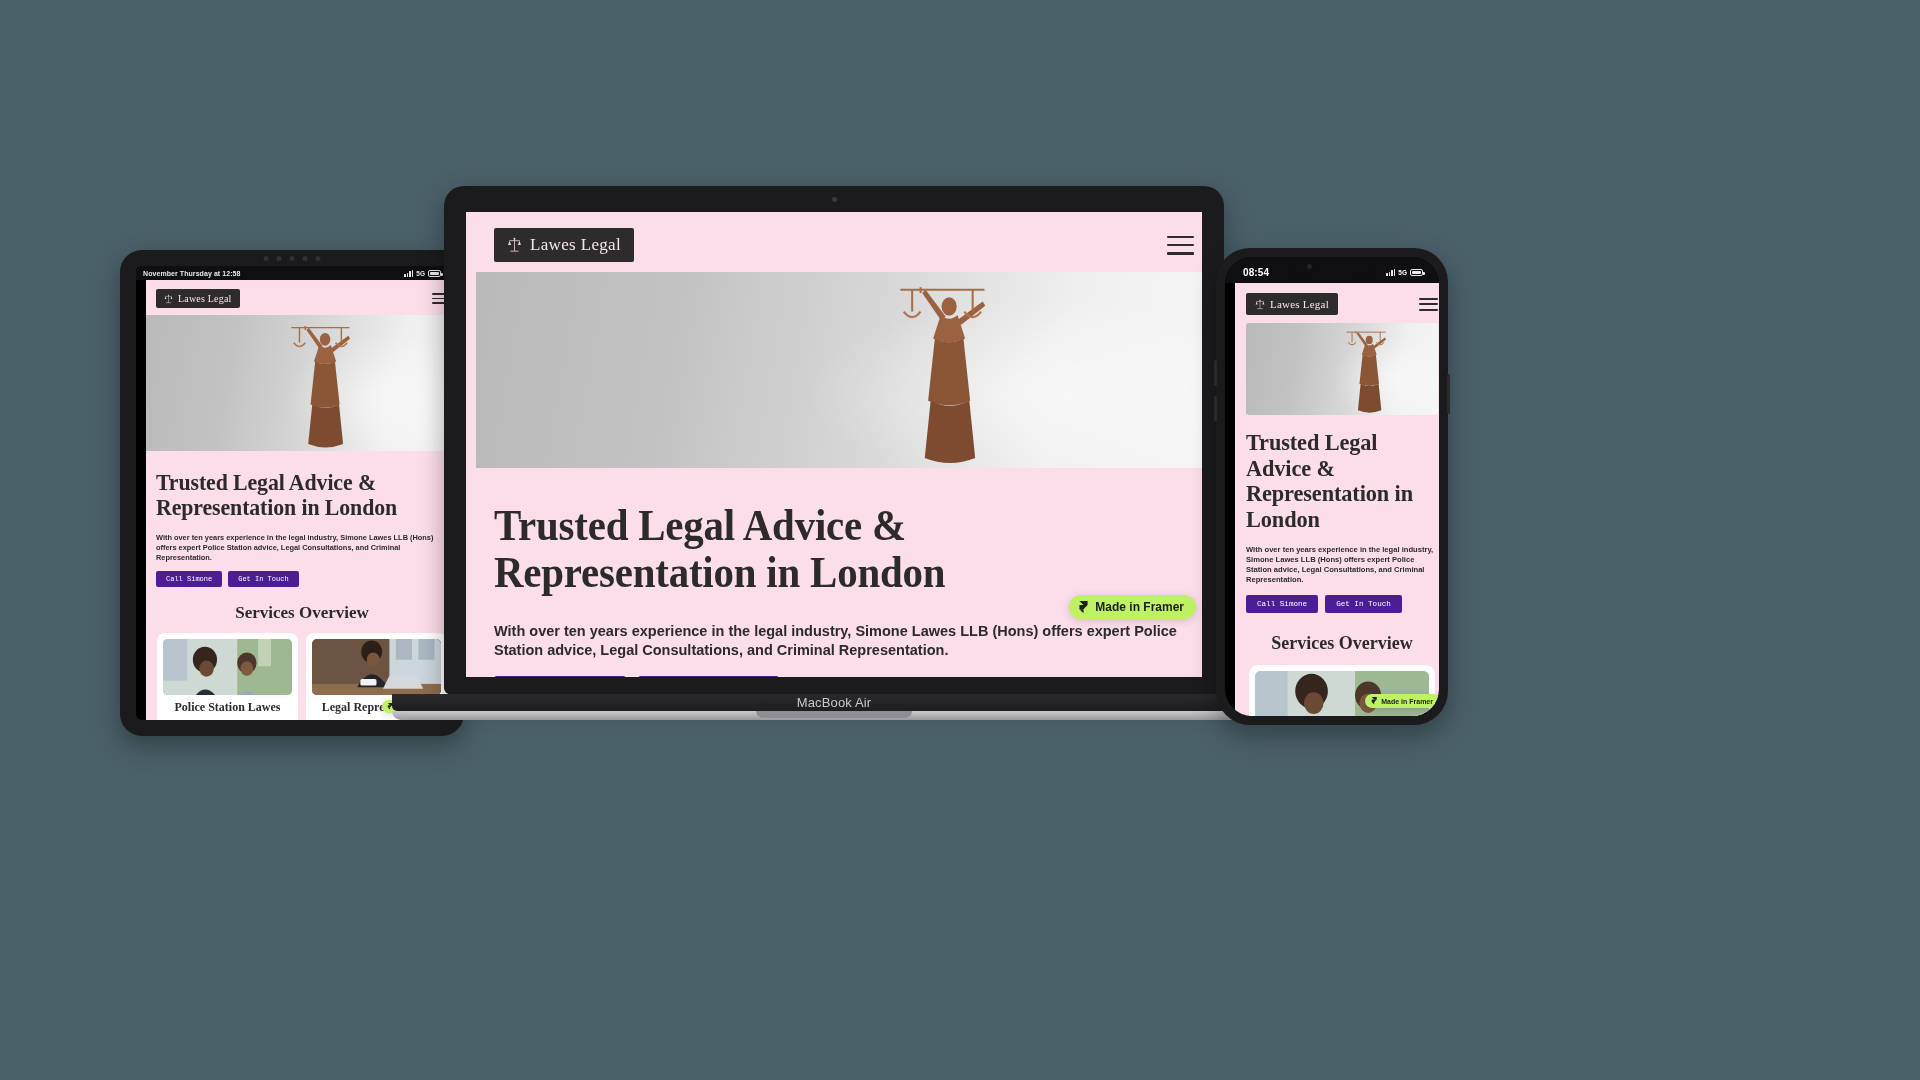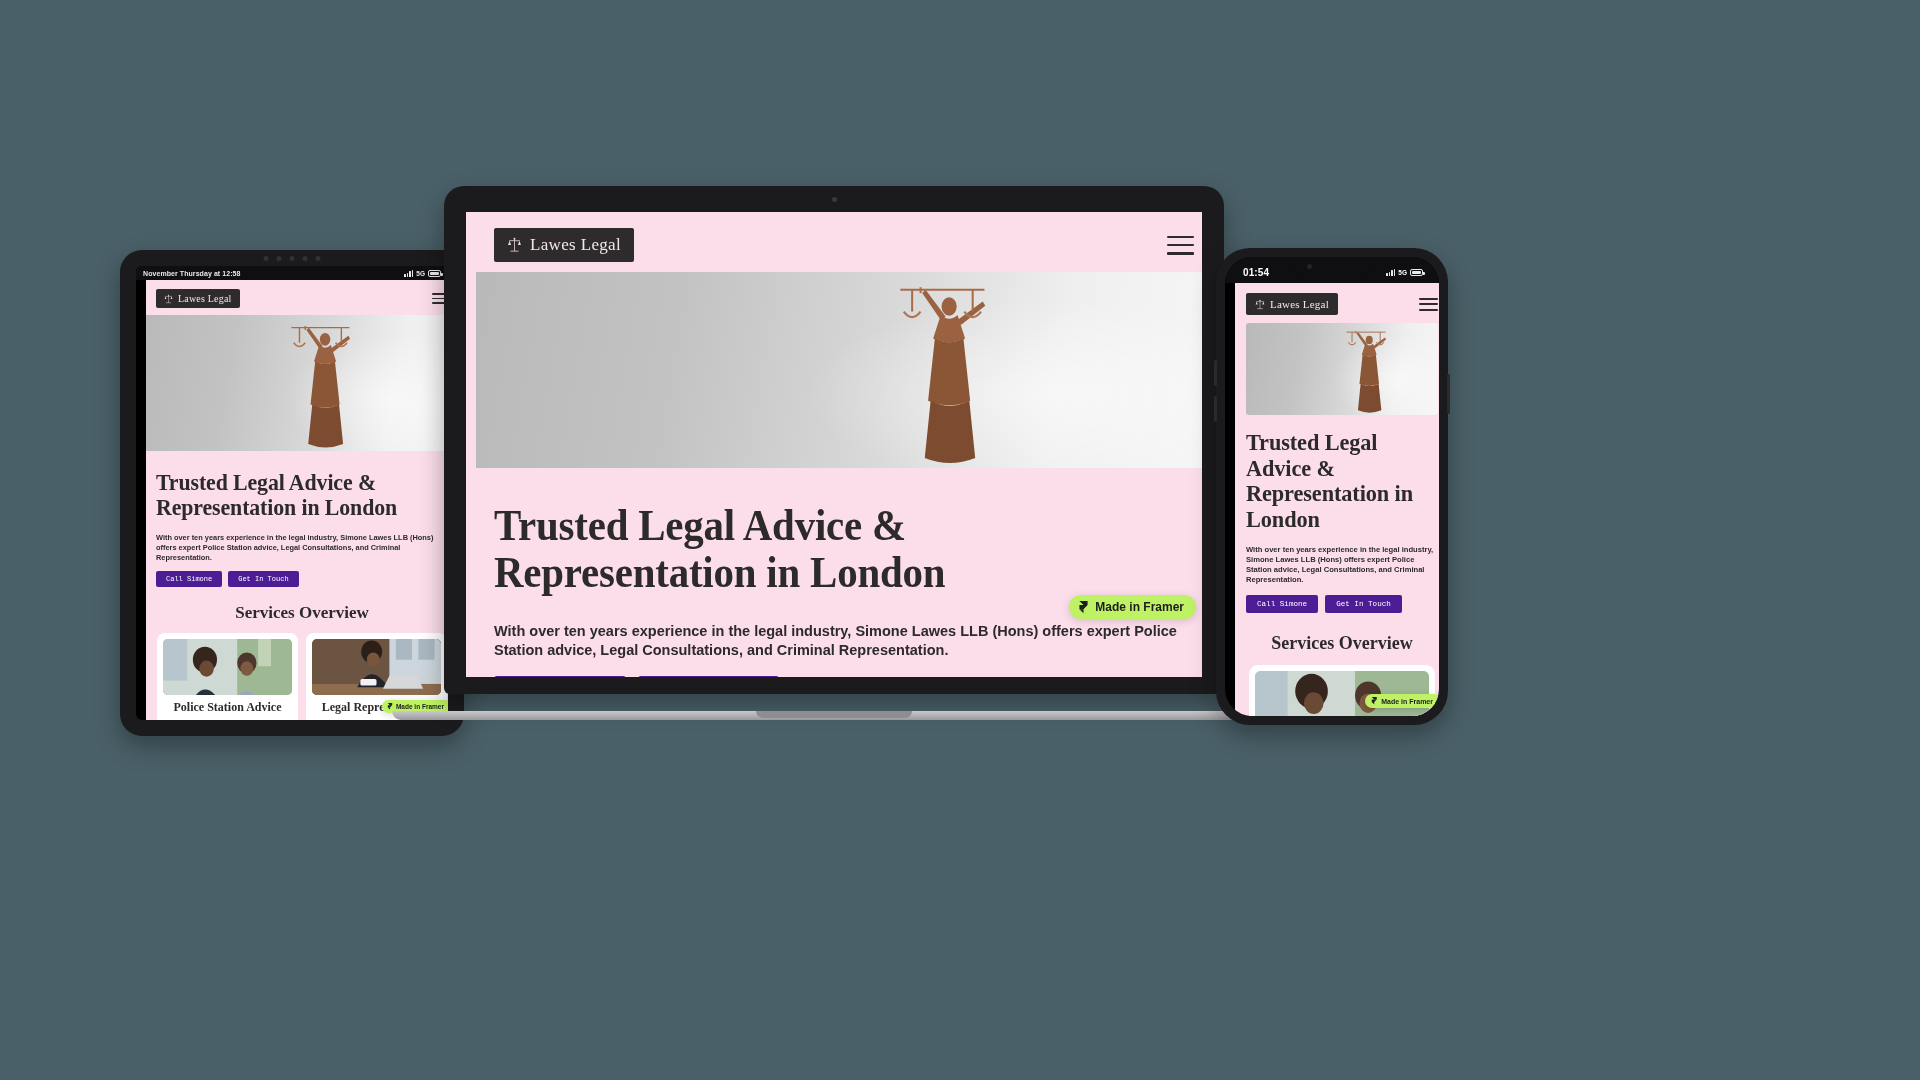--- a/index.html
+++ b/index.html
@@ -297,21 +297,21 @@
                     <rect x="0" y="0" width="30" height="62" fill="#b7c6cc"></rect>
                     <rect x="118" y="10" width="16" height="34" fill="#c2d2b4"></rect>
                     <ellipse cx="52" cy="36" rx="15" ry="16" fill="#35251c"></ellipse>
                     <path d="M34 90 q18 -34 38 0 z" fill="#23313a"></path>
                     <ellipse cx="54" cy="47" rx="9" ry="10" fill="#6b4a35"></ellipse>
                     <ellipse cx="104" cy="40" rx="12" ry="13" fill="#4d372a"></ellipse>
                     <path d="M86 90 q18 -30 36 0 z" fill="#9aa7c0"></path>
                     <ellipse cx="104" cy="47" rx="8" ry="9" fill="#7d5a40"></ellipse>
                   </svg>
                 </div>
-                <div class="card-title">Police Station Advice</div>
+                <div class="card-title">Police Station Lawes</div>
                 <div class="card-text">Professional legal support whenever you need it. Whether you're in custody</div>
               </div>
               <div class="card">
                 <div class="card-img">
                   <svg viewBox="0 0 160 90" width="100%" height="100%" preserveAspectRatio="xMidYMid slice" aria-hidden="true">
                     <rect width="160" height="90" fill="#6b5442"></rect>
                     <rect x="96" y="0" width="64" height="72" fill="#cdd6dc"></rect>
                     <rect x="104" y="8" width="20" height="28" fill="#aab8c2"></rect>
                     <rect x="132" y="8" width="20" height="28" fill="#aab8c2"></rect>
                     <rect x="0" y="66" width="160" height="24" fill="#8e6c4e"></rect>
@@ -415,35 +415,38 @@
                 <path d="M1 5h10l-5 5H1z" fill="#1d1d1f"></path>
                 <path d="M1 10h5v5z" fill="#1d1d1f"></path>
               </svg>
             </span>
             <span>Made in Framer</span>
           </div>
 
         </div>
       </div>
     </div>
+    <div class="base">
+      <span class="base-label">MacBook Air</span>
+    </div>
     <div class="foot"></div>
     <div class="notch-cut"></div>
   </div>
 
   <div id="phone">
     <div class="ph-body">
       <div class="ph-sidebtn" style="left:-2px; top:112px; width:3px; height:26px;"></div>
       <div class="ph-sidebtn" style="left:-2px; top:148px; width:3px; height:26px;"></div>
       <div class="ph-sidebtn" style="right:-2px; top:126px; width:3px; height:40px;"></div>
 
       <div class="ph-screen">
         <div class="ph-notch"></div>
 
         <div class="ph-status">
-          <span class="status-time">01:54</span>
+          <span class="status-time">08:54</span>
           <span class="status-right">
             <span class="bars">
                 <i></i>
                 <i></i>
                 <i></i>
                 <i></i>
               </span>
             <span class="status-net">5G</span>
             <span class="battery">
                 <i></i>

